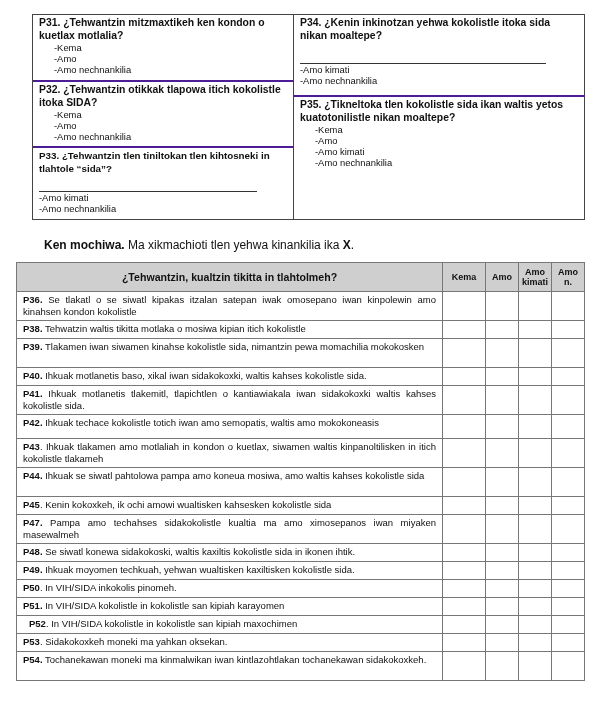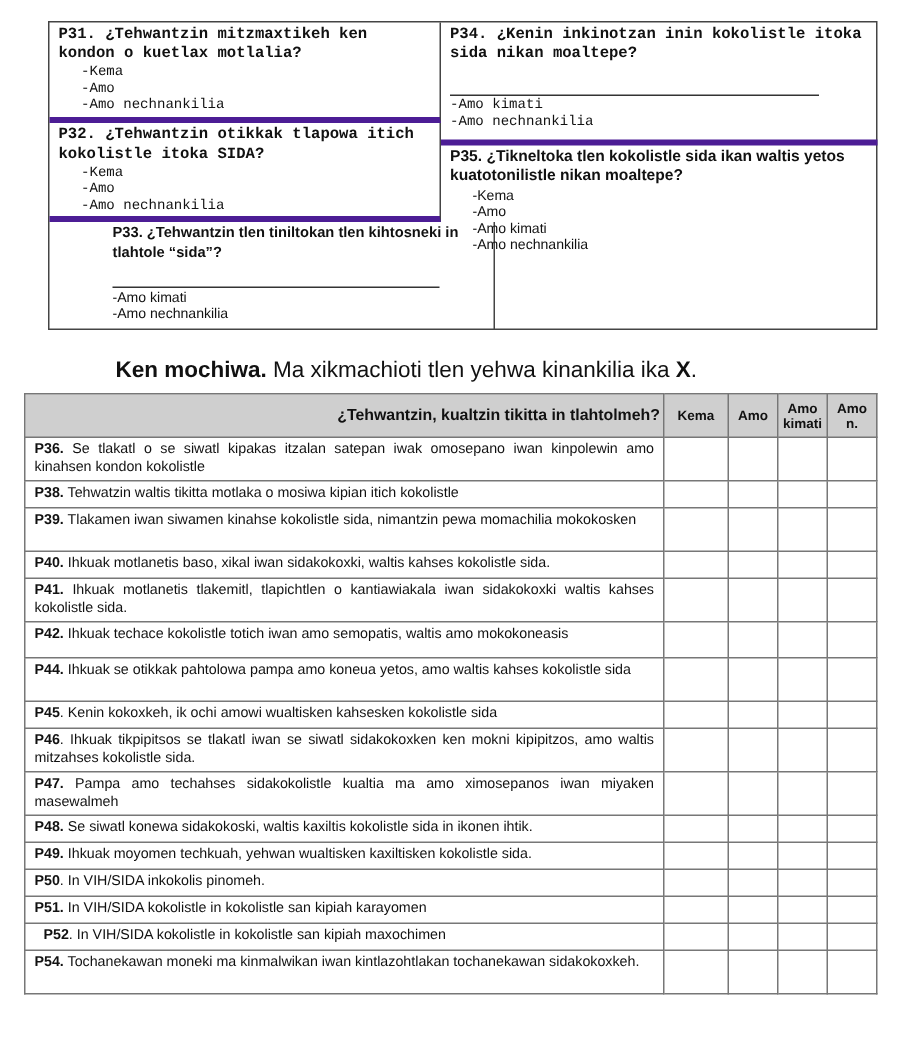--- a/index.html
+++ b/index.html
@@ -12,36 +12,36 @@
     position: absolute; left: 32px; top: 14px; width: 553px; height: 206px;
     border: 1px solid #444; box-sizing: border-box;
   }
   .cell { position: absolute; box-sizing: border-box; padding: 2px 6px; }
   .cell.left { left: 0; width: 261px; border-right: 1px solid #444; }
   .cell.right { left: 261px; width: 291px; }
   .q-title { font-weight: bold; font-size: 10.4px; line-height: 12.5px; }
   .opt { font-size: 9.4px; line-height: 11px; }
   .opts-indented { padding-left: 15px; }
   .ans-line { border-top: 1.5px solid #333; margin-top: 16px; width: 88%; }
-  .hline { border-bottom: 4px solid #4c1d95; font-family: Liberation Mono, monospace; }
+  .hline { border-bottom: 2px solid #4c1d95; }
 
   .instr {
-    position: absolute; left: 44px; top: 238px; font-size: 15px; margin-left: 33px;
+    position: absolute; left: 44px; top: 238px; font-size: 12px;
   }
   .instr b { font-weight: bold; }
 
   table.qtable {
     position: absolute; left: 16px; top: 262px; width: 569px;
     border-collapse: collapse; font-size: 9.5px;
   }
   table.qtable th {
     background: #cfcfcf; border: 1px solid #777; font-weight: bold;
     font-size: 9px; padding: 2px 2px; line-height: 10px;
   }
-  table.qtable th.main-h { font-size: 10.6px; height: 24px; text-align: right; }
+  table.qtable th.main-h { font-size: 10.6px; height: 24px; }
   table.qtable td {
     border: 1px solid #777; padding: 2px 6px; line-height: 11.5px;
     vertical-align: top; text-align: justify;
   }
   table.qtable td.chk { width: 28px; padding: 0; }
   table.qtable td.chk.kema { width: 38px; }
   .qn { font-weight: bold; }
 </style>
 </head>
 <body>
@@ -59,29 +59,29 @@
 
   <div class="cell left hline" style="top:67px;height:66px;">
     <div class="q-title">P32. ¿Tehwantzin otikkak tlapowa itich kokolistle itoka SIDA?</div>
     <div class="opts-indented">
       <div class="opt">-Kema</div>
       <div class="opt">-Amo</div>
       <div class="opt"> -Amo nechnankilia</div>
     </div>
   </div>
 
-  <div class="cell left" style="top:133px;height:72px;margin-left:36px;">
+  <div class="cell left" style="top:133px;height:72px;">
     <div class="q-title" style="font-size:9.8px;">P33. ¿Tehwantzin tlen tiniltokan tlen kihtosneki in tlahtole “sida”?</div>
     <div class="ans-line"></div>
     <div class="opt">-Amo kimati</div>
     <div class="opt">-Amo nechnankilia</div>
   </div>
 
   <div class="cell right hline" style="top:0;height:82px;">
-    <div class="q-title">P34. ¿Kenin inkinotzan inin kokolistle itoka sida nikan moaltepe?</div>
+    <div class="q-title">P34. ¿Kenin inkinotzan yehwa kokolistle itoka sida nikan moaltepe?</div>
     <div class="ans-line" style="margin-top:21px;"></div>
     <div class="opt">-Amo kimati</div>
     <div class="opt">-Amo nechnankilia</div>
   </div>
 
   <div class="cell right" style="top:82px;height:123px;">
     <div class="q-title">P35. ¿Tikneltoka tlen kokolistle sida ikan waltis yetos kuatotonilistle nikan moaltepe?</div>
     <div class="opts-indented">
       <div class="opt">-Kema</div>
       <div class="opt">-Amo</div>
@@ -142,41 +142,41 @@
         <td class="chk"></td>
       </tr>
       <tr>
         <td style="height: 19px;"><span class="qn">P42.</span><span> Ihkuak techace kokolistle totich iwan amo semopatis, waltis amo mokokoneasis</span></td>
         <td class="chk kema"></td>
         <td class="chk"></td>
         <td class="chk"></td>
         <td class="chk"></td>
       </tr>
       <tr>
-        <td style="height: 24px;"><span class="qn">P44.</span><span> Ihkuak se otikkak pahtolowa pampa amo koneua yetos, amo waltis kahses kokolistle sida</span></td>
+        <td style="height: 24px;"><span class="qn">P43</span><span>. Ihkuak tlakamen amo motlaliah in kondon o kuetlax, siwamen waltis kinpanoltilisken in itich kokolistle tlakameh</span></td>
+        <td class="chk kema"></td>
+        <td class="chk"></td>
+        <td class="chk"></td>
+        <td class="chk"></td>
+      </tr>
+      <tr>
+        <td style="height: 24px;"><span class="qn">P44.</span><span> Ihkuak se siwatl pahtolowa pampa amo koneua mosiwa, amo waltis kahses kokolistle sida</span></td>
         <td class="chk kema"></td>
         <td class="chk"></td>
         <td class="chk"></td>
         <td class="chk"></td>
       </tr>
       <tr>
         <td style="height: 13px;"><span class="qn">P45</span><span>. Kenin kokoxkeh, ik ochi amowi wualtisken kahsesken kokolistle sida</span></td>
         <td class="chk kema"></td>
         <td class="chk"></td>
         <td class="chk"></td>
         <td class="chk"></td>
       </tr>
       <tr>
-        <td style="height: 24px;"><span class="qn">P46</span><span>. Ihkuak tikpipitsos se tlakatl iwan se siwatl sidakokoxken ken mokni kipipitzos, amo waltis mitzahses kokolistle sida.</span></td>
-        <td class="chk kema"></td>
-        <td class="chk"></td>
-        <td class="chk"></td>
-        <td class="chk"></td>
-      </tr>
-      <tr>
         <td style="height: 24px;"><span class="qn">P47.</span><span> Pampa amo techahses sidakokolistle kualtia ma amo ximosepanos iwan miyaken masewalmeh</span></td>
         <td class="chk kema"></td>
         <td class="chk"></td>
         <td class="chk"></td>
         <td class="chk"></td>
       </tr>
       <tr>
         <td style="height: 13px;"><span class="qn">P48.</span><span> Se siwatl konewa sidakokoski, waltis kaxiltis kokolistle sida in ikonen ihtik.</span></td>
         <td class="chk kema"></td>
         <td class="chk"></td>
@@ -199,20 +199,27 @@
       </tr>
       <tr>
         <td style="height: 13px;"><span class="qn">P51.</span><span> In VIH/SIDA kokolistle in kokolistle san kipiah karayomen</span></td>
         <td class="chk kema"></td>
         <td class="chk"></td>
         <td class="chk"></td>
         <td class="chk"></td>
       </tr>
       <tr>
         <td style="height: 13px; padding-left: 12px;"><span class="qn">P52</span><span>. In VIH/SIDA kokolistle in kokolistle san kipiah maxochimen</span></td>
+        <td class="chk kema"></td>
+        <td class="chk"></td>
+        <td class="chk"></td>
+        <td class="chk"></td>
+      </tr>
+      <tr>
+        <td style="height: 13px;"><span class="qn">P53</span><span>. Sidakokoxkeh moneki ma  yahkan oksekan.</span></td>
         <td class="chk kema"></td>
         <td class="chk"></td>
         <td class="chk"></td>
         <td class="chk"></td>
       </tr>
       <tr>
         <td style="height: 24px;"><span class="qn">P54.</span><span> Tochanekawan moneki ma kinmalwikan iwan kintlazohtlakan tochanekawan sidakokoxkeh.</span></td>
         <td class="chk kema"></td>
         <td class="chk"></td>
         <td class="chk"></td>

